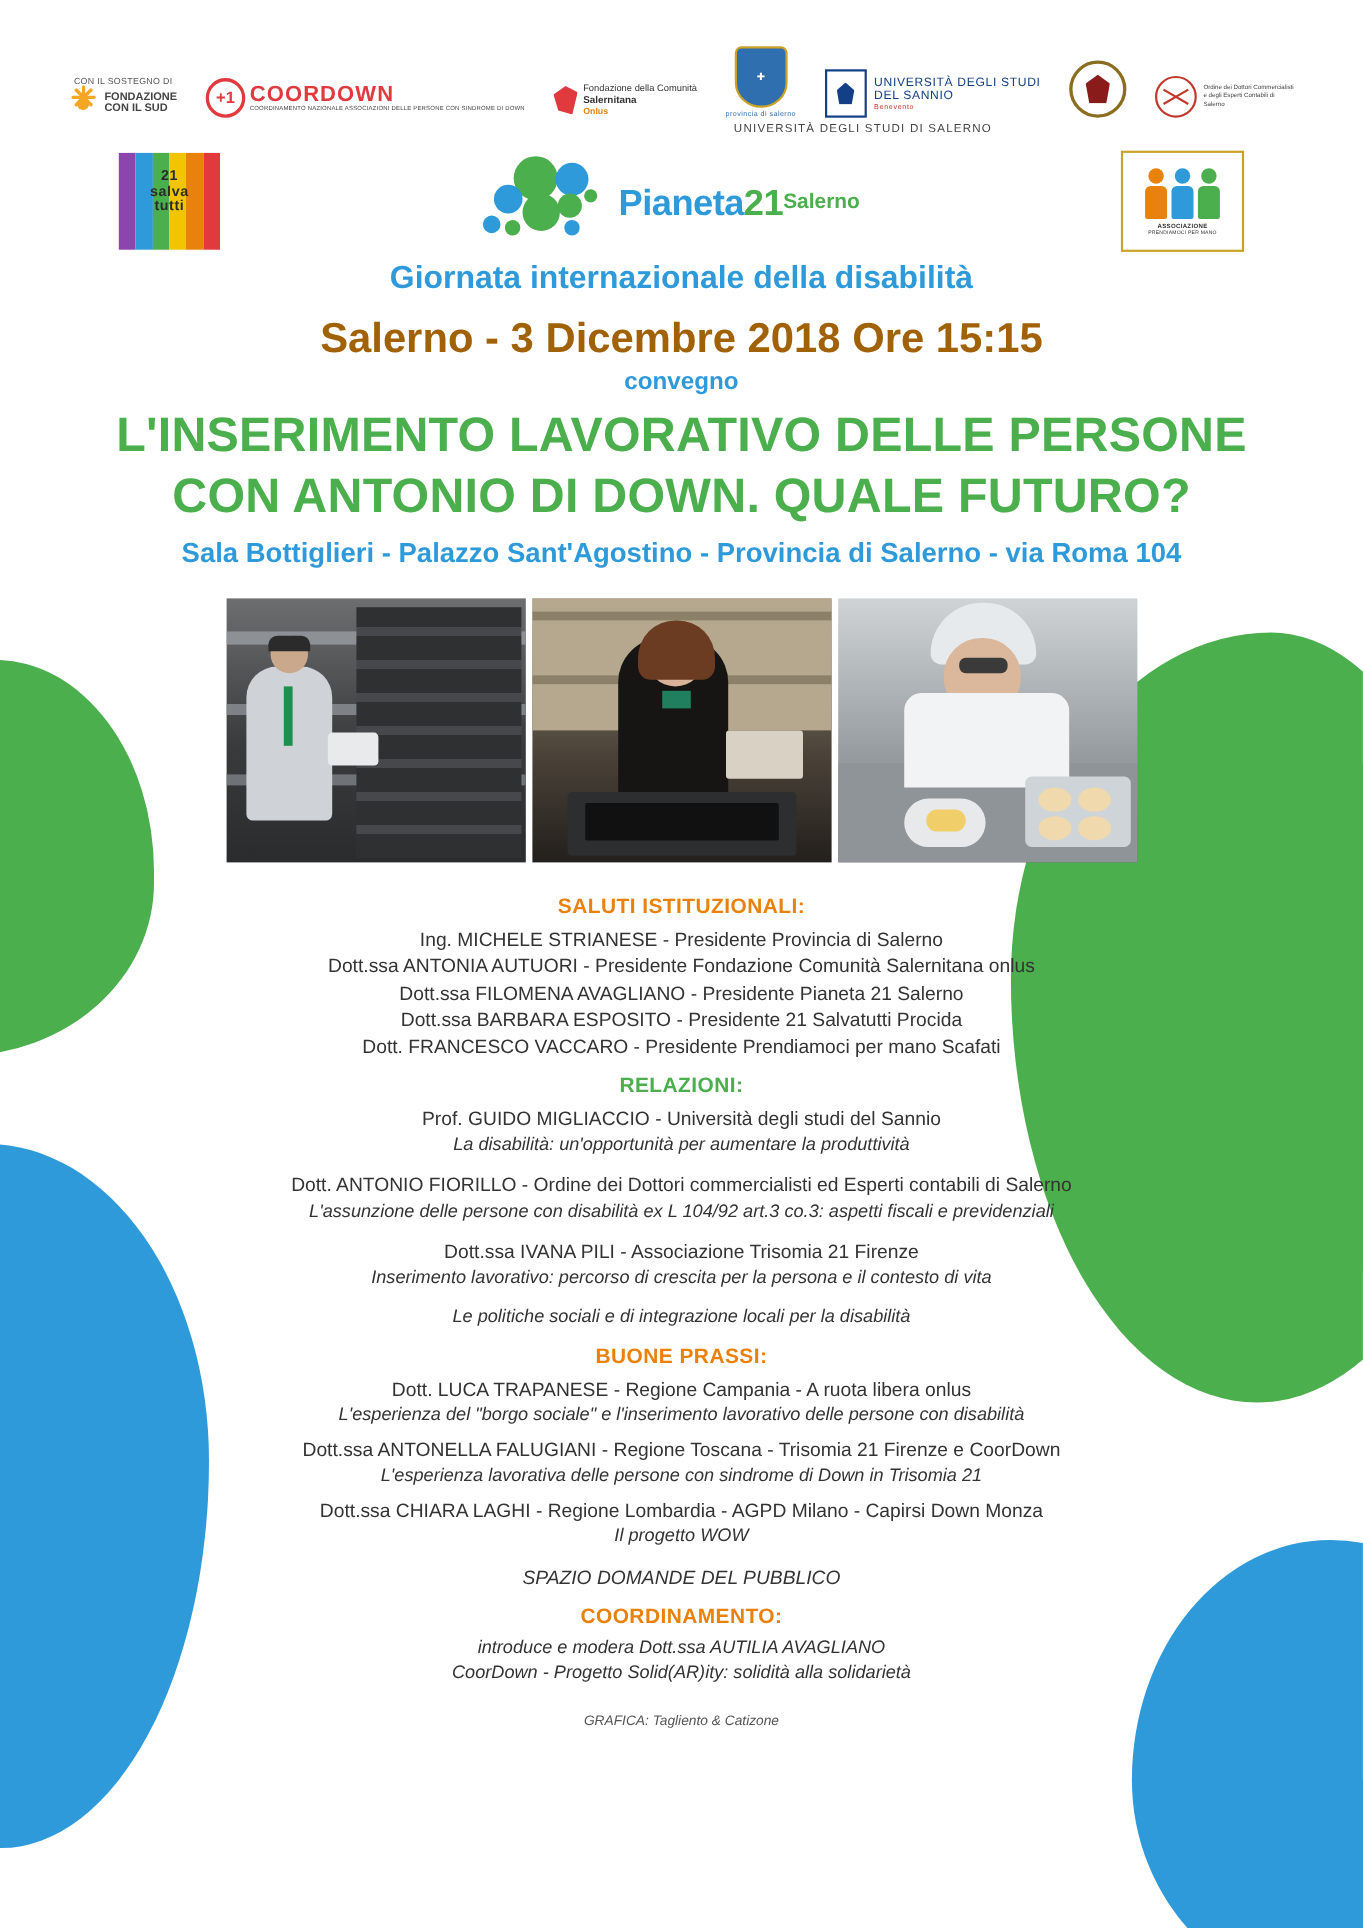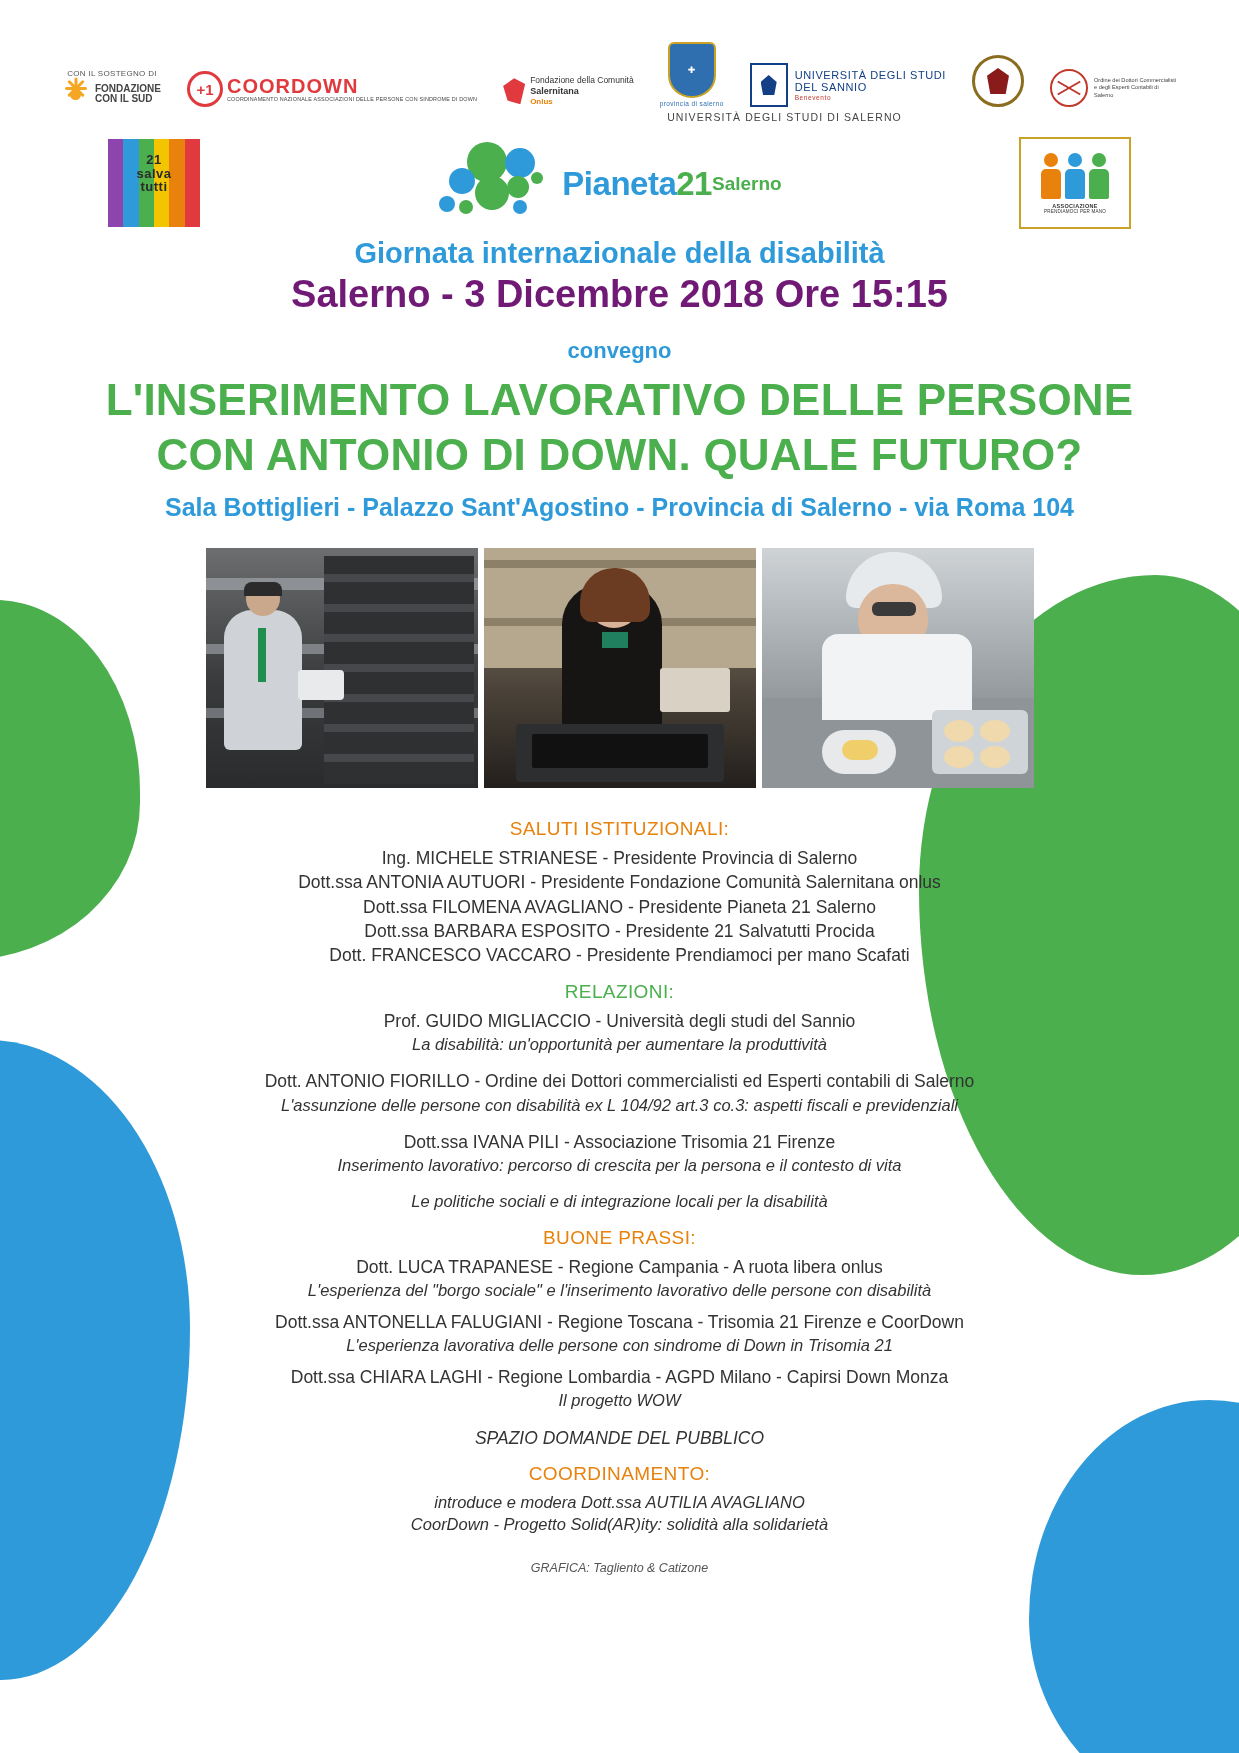--- a/index.html
+++ b/index.html
@@ -120,36 +120,36 @@
   .pm-figs{display:flex;align-items:flex-end;gap:4px;}
   .pm-fig{display:flex;flex-direction:column;align-items:center;}
   .pm-head{width:14px;height:14px;border-radius:50%;}
   .pm-body{width:20px;height:30px;border-radius:5px 5px 2px 2px;margin-top:2px;}
   .pm-t1{font-size:5.5px;font-weight:bold;color:#333;margin-top:4px;letter-spacing:.3px;}
   .pm-t2{font-size:4.6px;color:#333;letter-spacing:.2px;}
 
   
   .headline{text-align:center;margin-top:8px;padding:0 40px;}
   .h-giornata{font-size:29px;color:#2e9ada;font-weight:bold;line-height:1.15;}
-  .h-date{font-size:38px;color:#701a75;font-weight:bold;line-height:1.2;margin-top:2px;}
-  .h-convegno{font-size:22px;color:#2e9ada;font-weight:bold;line-height:1.2;margin-top:20px;}
+  .h-date{font-size:38px;color:#a16207;font-weight:bold;line-height:1.2;margin-top:16px;}
+  .h-convegno{font-size:22px;color:#2e9ada;font-weight:bold;line-height:1.2;margin-top:2px;}
   .h-title{font-size:44px;color:#4aaf4c;font-weight:bold;line-height:1.25;margin-top:8px;letter-spacing:.2px;}
   .h-venue{font-size:25px;color:#2e9ada;font-weight:bold;line-height:1.2;margin-top:10px;}
 
   
   .photos{display:flex;justify-content:center;gap:6px;margin-top:26px;}
   .photo{width:272px;height:240px;position:relative;overflow:hidden;}
   .ph1{background:linear-gradient(180deg,#6d6e70 0%,#3a3b3d 55%,#2a2b2d 100%);}
   .ph2{background:linear-gradient(180deg,#8d8473 0%,#4a4238 60%,#231f1c 100%);}
   .ph3{background:linear-gradient(180deg,#cfd3d6 0%,#9aa0a4 55%,#6e7478 100%);}
   .ph-el{position:absolute;}
 
   
   .program{margin-top:30px;text-align:center;padding:0 150px;}
-  .sec-head{font-size:19px;font-weight:normal;color:#e8820c;letter-spacing:.4px;margin:0 0 6px 0;}
+  .sec-head{font-size:19px;font-weight:bold;color:#e8820c;letter-spacing:.4px;margin:0 0 6px 0;}
   .sec-head.green{color:#4aaf4c;}
   .line{font-size:17.5px;color:#333;line-height:1.38;}
   .sub{font-size:16.5px;color:#333;font-style:italic;line-height:1.35;}
   .gap{height:14px;}
   .gap-sm{height:9px;}
   .spazio{font-size:17.5px;font-style:italic;color:#333;margin-top:16px;}
   .coord-lines{margin-top:4px;}
   .grafica{font-size:12.5px;font-style:italic;color:#555;margin-top:26px;text-align:center;}
 </style>
 </head>

